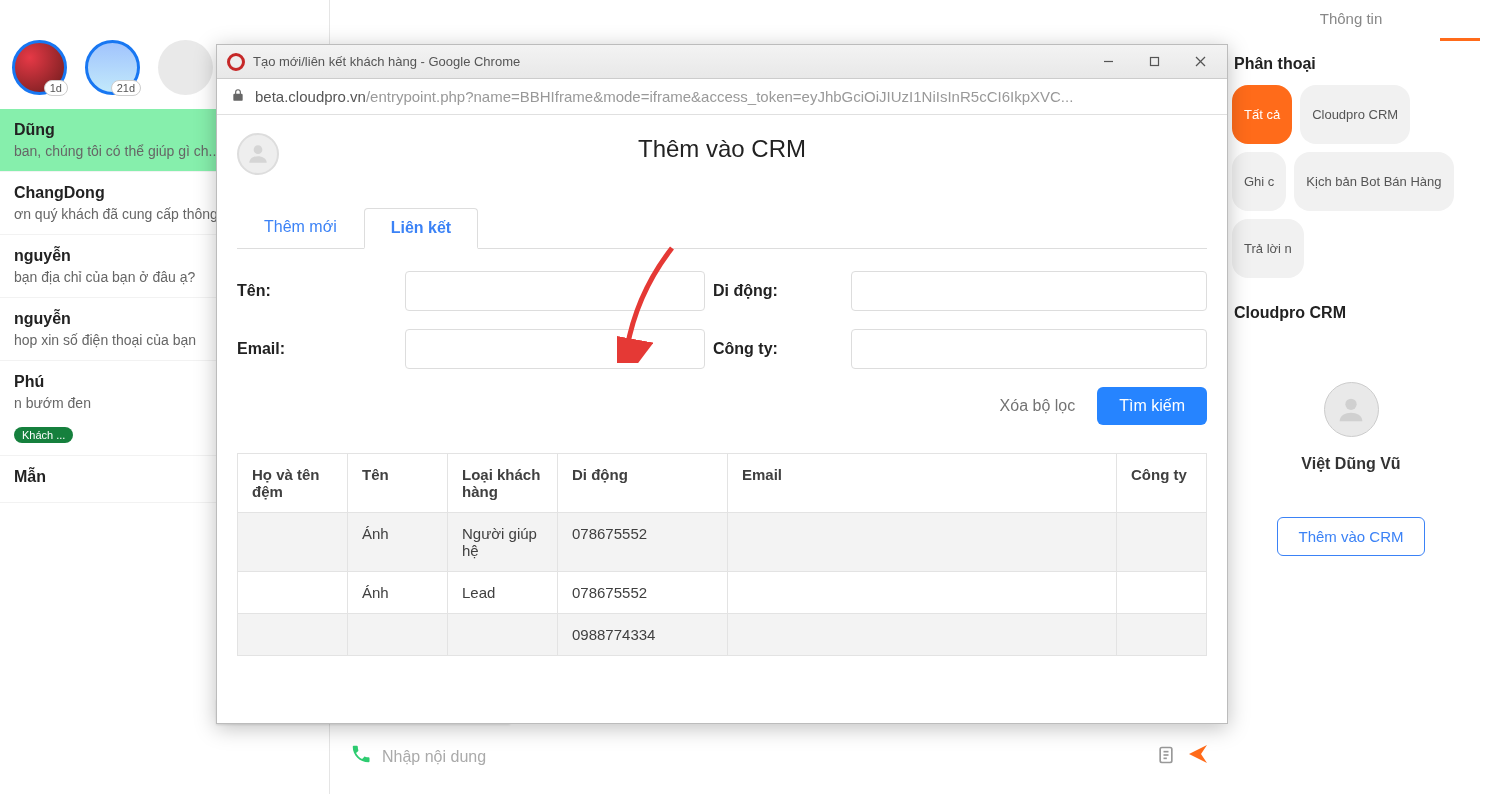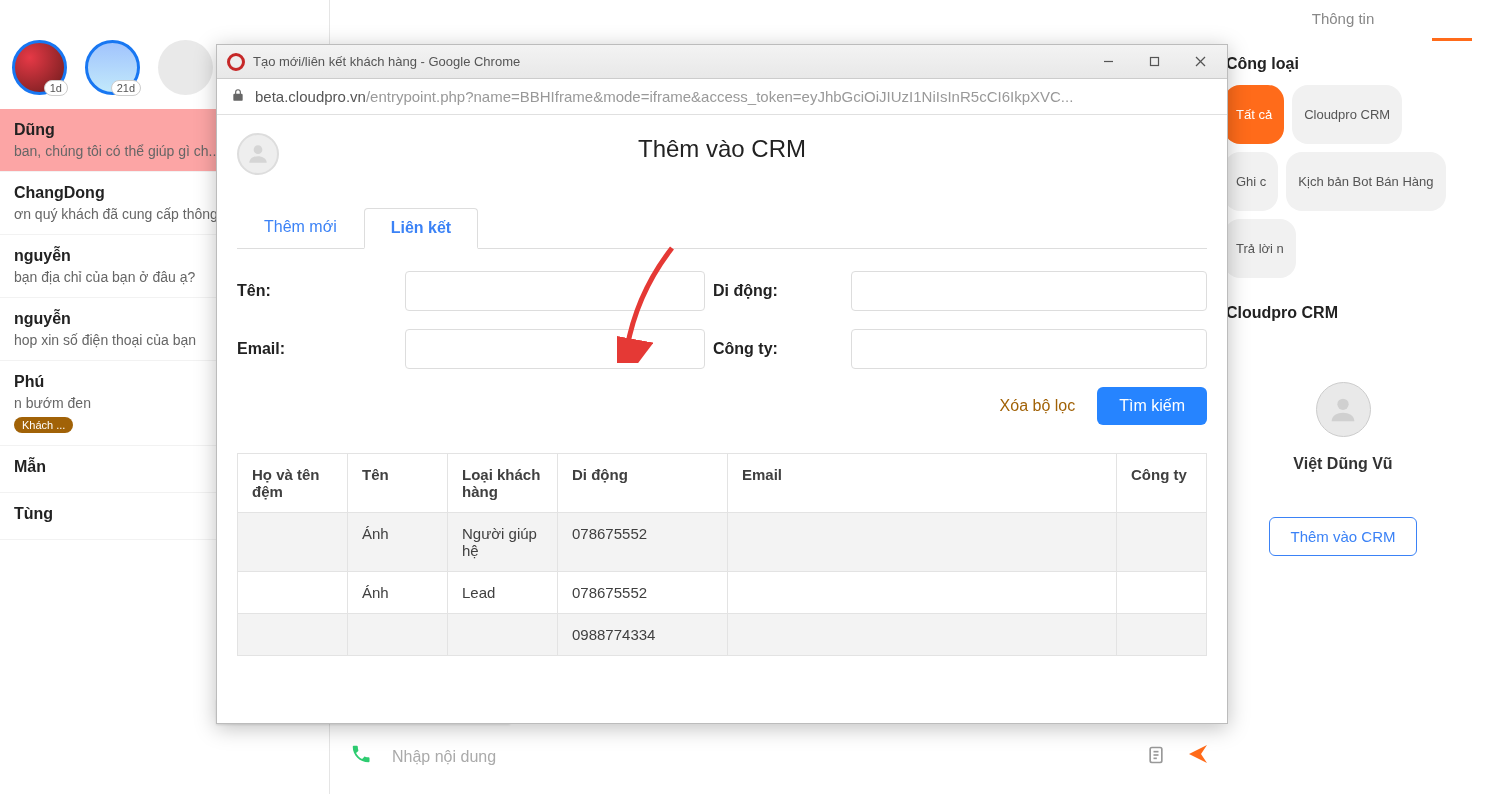--- a/index.html
+++ b/index.html
@@ -8,37 +8,37 @@
 
 .left-col { position: absolute; left: 0; top: 0; width: 330px; height: 100%; background: #fff; border-right: 1px solid #e5e5e5; }
 .stories { display: flex; gap: 18px; padding: 40px 12px 14px 12px; align-items: center; }
 .story { width: 55px; height: 55px; border-radius: 50%; position: relative; background: #ddd; }
 .story.s1 { background: radial-gradient(circle at 30% 30%, #e63946, #6a1b1b); border: 3px solid #1877f2; text-align: center; }
 .story.s2 { background: linear-gradient(#a1c4fd, #c2e9fb); border: 3px solid #1877f2; }
 .story.s3 { background: #e9e9e9; }
 .badge { position: absolute; right: -4px; bottom: -4px; background: #fff; border: 1px solid #ccc; font-size: 11px; padding: 1px 5px; border-radius: 10px; color: #555; }
 
 .chat-item { padding: 12px 14px; border-bottom: 1px solid #f2f2f2; cursor: pointer; }
-.chat-item.selected { background: #fca5a5; }
+.chat-item.selected { background: #86efac; }
 .chat-item .name { font-weight: bold; font-size: 16px; color: #222; margin-bottom: 4px; }
 .chat-item .preview { font-size: 14px; color: #666; white-space: nowrap; overflow: hidden; text-overflow: ellipsis; }
-.chip { display: inline-block; background: #a16207; color: #fff; font-size: 11px; padding: 2px 8px; border-radius: 10px; margin-top: 6px; }
+.chip { display: inline-block; background: #15803d; color: #fff; font-size: 11px; padding: 2px 8px; border-radius: 10px; margin-top: 16px; }
 
 
 .mid-col { position: absolute; left: 330px; top: 0; width: 900px; height: 100%; background: #fff; }
-.composer { position: absolute; bottom: 20px; left: 20px; right: 20px; display: flex; align-items: center; gap: 20px; }
+.composer { position: absolute; bottom: 20px; left: 20px; right: 20px; display: flex; align-items: center; gap: 10px; }
 .phone-ic { color: #2ecc71; font-size: 22px; }
 .comp-input { flex: 1; color: #aaa; font-size: 16px; padding: 8px 0; }
 .attach-ic { color: #999; font-size: 20px; }
 .send-ic { color: #ff6b1a; font-size: 22px; }
 
 .status-bar { position: absolute; bottom: 70px; left: 0; background: #fff; border: 1px solid #ccc; padding: 4px 10px; font-size: 13px; color: #555; box-shadow: 0 1px 2px rgba(0,0,0,0.1); }
 
 
-.right-col { position: absolute; right: 16px; top: 0; width: 258px; height: 100%; background: #fff; padding: 0 8px; }
+.right-col { position: absolute; right: 8px; top: 0; width: 258px; height: 100%; background: #fff; padding: 0 8px; }
 .rtab { text-align: center; color: #888; font-size: 15px; padding: 10px 0 14px 0; }
 .tab-under { position: absolute; top: 38px; right: 0; width: 40px; height: 3px; background: #ff6b1a; }
 .rsec { font-weight: bold; font-size: 16px; margin: 14px 4px 12px 4px; color: #222; }
 .tags { display: flex; flex-wrap: wrap; gap: 8px; padding: 0 2px; }
 .tag { background: #f1f1f1; color: #555; font-size: 13px; padding: 22px 12px; border-radius: 16px; cursor: pointer; white-space: nowrap; }
 .tag.active { background: #ff6b1a; color: #fff; }
 .profile { text-align: center; margin-top: 60px; }
 .avatar-lg { width: 55px; height: 55px; border-radius: 50%; background: #e9e9e9; border: 1px solid #ccc; display: inline-flex; align-items: center; justify-content: center; color: #ccc; font-size: 28px; }
 .pname { font-weight: bold; font-size: 16px; margin-top: 18px; }
 .btn-outline { display: inline-block; margin-top: 44px; border: 1px solid #3b82f6; color: #3b82f6; background: #fff; padding: 10px 20px; border-radius: 6px; font-size: 15px; cursor: pointer; }
@@ -59,21 +59,21 @@
 .prof-small { position: absolute; left: 20px; top: 18px; width: 42px; height: 42px; border-radius: 50%; background: #eee; border: 2px solid #ddd; display: flex; align-items: center; justify-content: center; color: #ccc; font-size: 22px; }
 .h1 { text-align: center; font-size: 24px; color: #222; margin-top: 2px; margin-bottom: 44px; }
 .tabs { display: flex; border-bottom: 1px solid #ddd; margin-top: 10px; }
 .tab { padding: 10px 26px; font-size: 16px; color: #3b82f6; cursor: pointer; border: 1px solid transparent; border-bottom: none; }
 .tab.active { border-color: #ddd; border-bottom: 2px solid #fff; background: #fff; position: relative; top: 1px; font-weight: bold; border-radius: 4px 4px 0 0; }
 
 .form-grid { display: grid; grid-template-columns: 160px 300px 130px auto; column-gap: 8px; row-gap: 18px; margin-top: 22px; align-items: center; }
 .form-grid label { font-weight: bold; font-size: 16px; color: #222; }
 .form-grid input { height: 40px; border: 1px solid #ddd; border-radius: 4px; padding: 0 10px; font-size: 15px; }
 .actions { display: flex; justify-content: flex-end; gap: 22px; align-items: center; margin-top: 18px; }
-.link-red { color: #a16207; font-size: 16px; cursor: pointer; }
+.link-red { color: #737373; font-size: 16px; cursor: pointer; }
 .btn-primary { background: #2684ff; color: #fff; border: none; padding: 10px 22px; border-radius: 6px; font-size: 16px; cursor: pointer; }
 
 .tbl { width: 100%; border: 1px solid #ddd; border-collapse: collapse; margin-top: 28px; font-size: 15px; }
 .tbl th, .tbl td { border: 1px solid #e3e3e3; padding: 12px 14px; text-align: left; vertical-align: top; font-weight: normal; color: #404040; }
 .tbl th { font-weight: bold; }
 .tbl tbody tr:nth-child(odd) { background: #f3f3f3; }
 
 .arrow { position: absolute; left: 400px; top: 128px; pointer-events: none; }
 </style>
 </head>
@@ -106,23 +106,20 @@
     <div class="preview">hop xin số điện thoại của bạn</div>
   </div>
   <div class="chat-item">
     <div class="name">Phú</div>
     <div class="preview">n bướm đen</div>
     <span class="chip">Khách ...</span>
   </div>
   <div class="chat-item">
     <div class="name">Mẫn</div>
   </div>
-  <div class="chat-item">
-    <div class="name">Tùng</div>
-  </div>
 </div>
 
 <div class="mid-col">
   <div class="composer">
     <span class="phone-ic">
       <svg width="22" height="22" viewBox="0 0 24 24" fill="#2ecc71">
           <path d="M6.6 10.8c1.4 2.8 3.8 5.1 6.6 6.6l2.2-2.2c.3-.3.7-.4 1.1-.3 1.2.4 2.5.6 3.8.6.6 0 1 .4 1 1v3.5c0 .6-.4 1-1 1C10.6 21 3 13.4 3 4c0-.6.4-1 1-1h3.5c.6 0 1 .4 1 1 0 1.3.2 2.6.6 3.8.1.4 0 .8-.3 1.1L6.6 10.8z"></path>
         </svg>
     </span>
     <div class="comp-input">Nhập nội dung</div>
@@ -138,21 +135,21 @@
       <svg width="24" height="24" viewBox="0 0 24 24" fill="#ff6b1a">
           <path d="M3 12l18-9-6 9 6 9z"></path>
         </svg>
     </span>
   </div>
 </div>
 
 <div class="right-col">
   <div class="rtab">Thông tin</div>
   <div class="tab-under"></div>
-  <div class="rsec">Công loại</div>
+  <div class="rsec">Phân thoại</div>
   <div class="tags">
     <span class="tag active">Tất cả</span>
     <span class="tag">Cloudpro CRM</span>
     <span class="tag">Ghi c</span>
     <span class="tag">Kịch bản Bot Bán Hàng</span>
     <span class="tag">Trả lời n</span>
   </div>
   <div class="rsec" style="margin-top:26px;">Cloudpro CRM</div>
   <div class="profile">
     <div class="avatar-lg">

